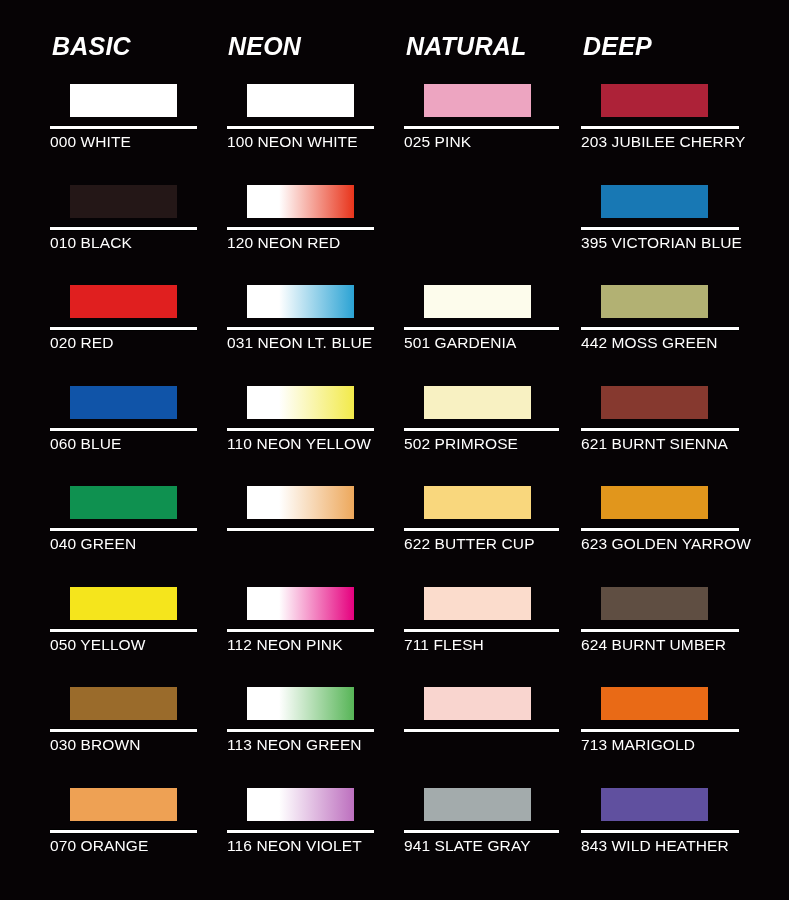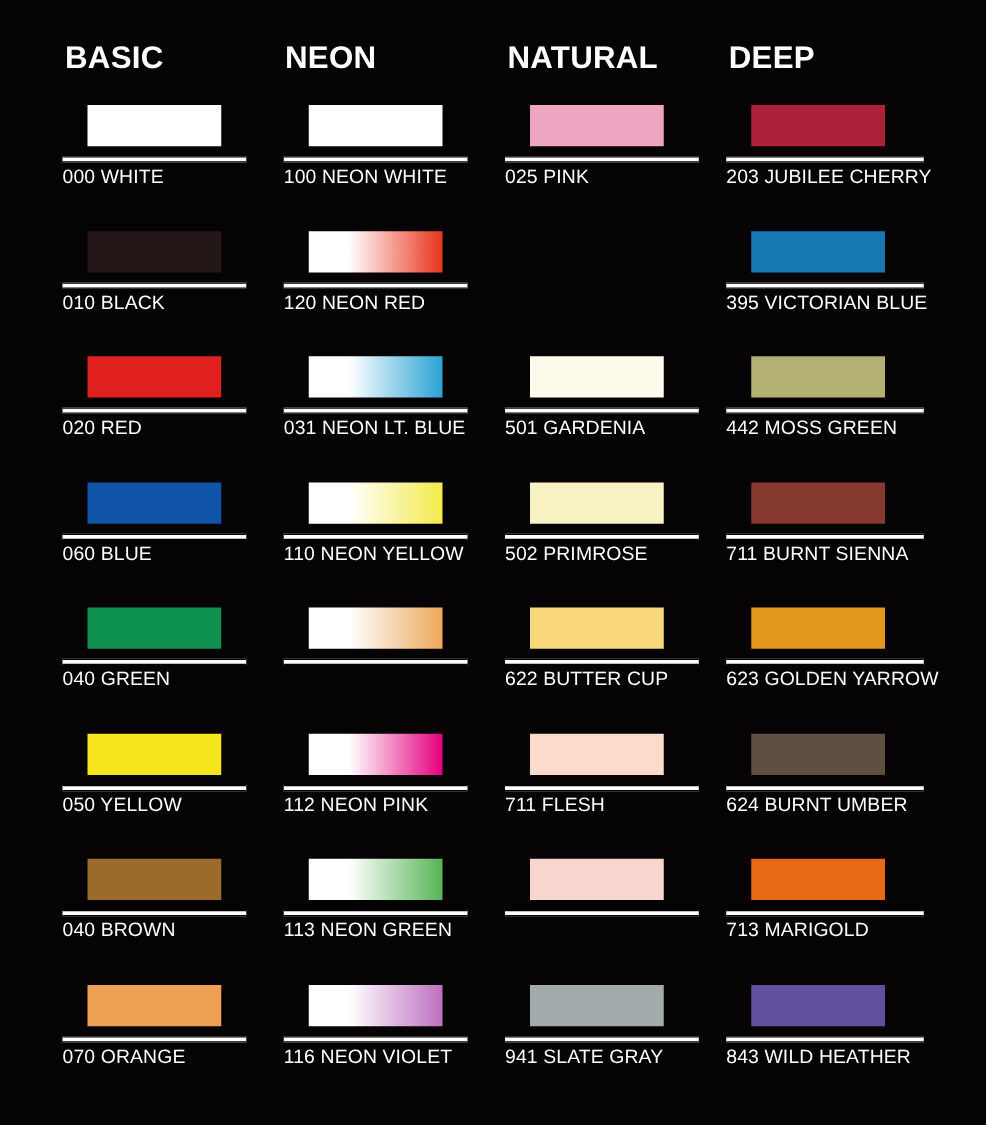--- a/index.html
+++ b/index.html
@@ -33,20 +33,21 @@
   }
   .col-header {
     position: absolute;
     top: 31px;
     font-size: 25px;
     font-weight: bold;
     letter-spacing: 0.2px;
     line-height: 30px;
     white-space: nowrap;
     color: #ffffff;
+    font-style: italic;
   }
 
   
   .swatch-grid {
     position: absolute;
     top: 0;
     left: 0;
     width: 650px;
     height: 900px;
   }
@@ -127,21 +128,21 @@
         <div class="swatch-label">040 GREEN</div>
       </div>
       <div class="swatch-cell" style="left: 50px; top: 577.5px;">
         <div class="swatch-chip" style="background: rgb(245, 229, 28);"></div>
         <div class="swatch-rule"></div>
         <div class="swatch-label">050 YELLOW</div>
       </div>
       <div class="swatch-cell" style="left: 50px; top: 678px;">
         <div class="swatch-chip" style="background: rgb(154, 107, 43);"></div>
         <div class="swatch-rule"></div>
-        <div class="swatch-label">040 BROWN</div>
+        <div class="swatch-label">030 BROWN</div>
       </div>
       <div class="swatch-cell" style="left: 50px; top: 778.5px;">
         <div class="swatch-chip" style="background: rgb(238, 161, 84);"></div>
         <div class="swatch-rule"></div>
         <div class="swatch-label">070 ORANGE</div>
       </div>
       <div class="swatch-cell" style="left: 227px; top: 75px;">
         <div class="swatch-chip" style="background: rgb(255, 255, 255);"></div>
         <div class="swatch-rule"></div>
         <div class="swatch-label">100 NEON WHITE</div>
@@ -225,21 +226,21 @@
         <div class="swatch-label">395 VICTORIAN BLUE</div>
       </div>
       <div class="swatch-cell" style="left: 581px; top: 276px;">
         <div class="swatch-chip" style="background: rgb(178, 177, 115);"></div>
         <div class="swatch-rule wider"></div>
         <div class="swatch-label">442 MOSS GREEN</div>
       </div>
       <div class="swatch-cell" style="left: 581px; top: 376.5px;">
         <div class="swatch-chip" style="background: rgb(134, 57, 47);"></div>
         <div class="swatch-rule wider"></div>
-        <div class="swatch-label">711 BURNT SIENNA</div>
+        <div class="swatch-label">621 BURNT SIENNA</div>
       </div>
       <div class="swatch-cell" style="left: 581px; top: 477px;">
         <div class="swatch-chip" style="background: rgb(225, 150, 28);"></div>
         <div class="swatch-rule wider"></div>
         <div class="swatch-label">623 GOLDEN YARROW</div>
       </div>
       <div class="swatch-cell" style="left: 581px; top: 577.5px;">
         <div class="swatch-chip" style="background: rgb(95, 78, 66);"></div>
         <div class="swatch-rule wider"></div>
         <div class="swatch-label">624 BURNT UMBER</div>

